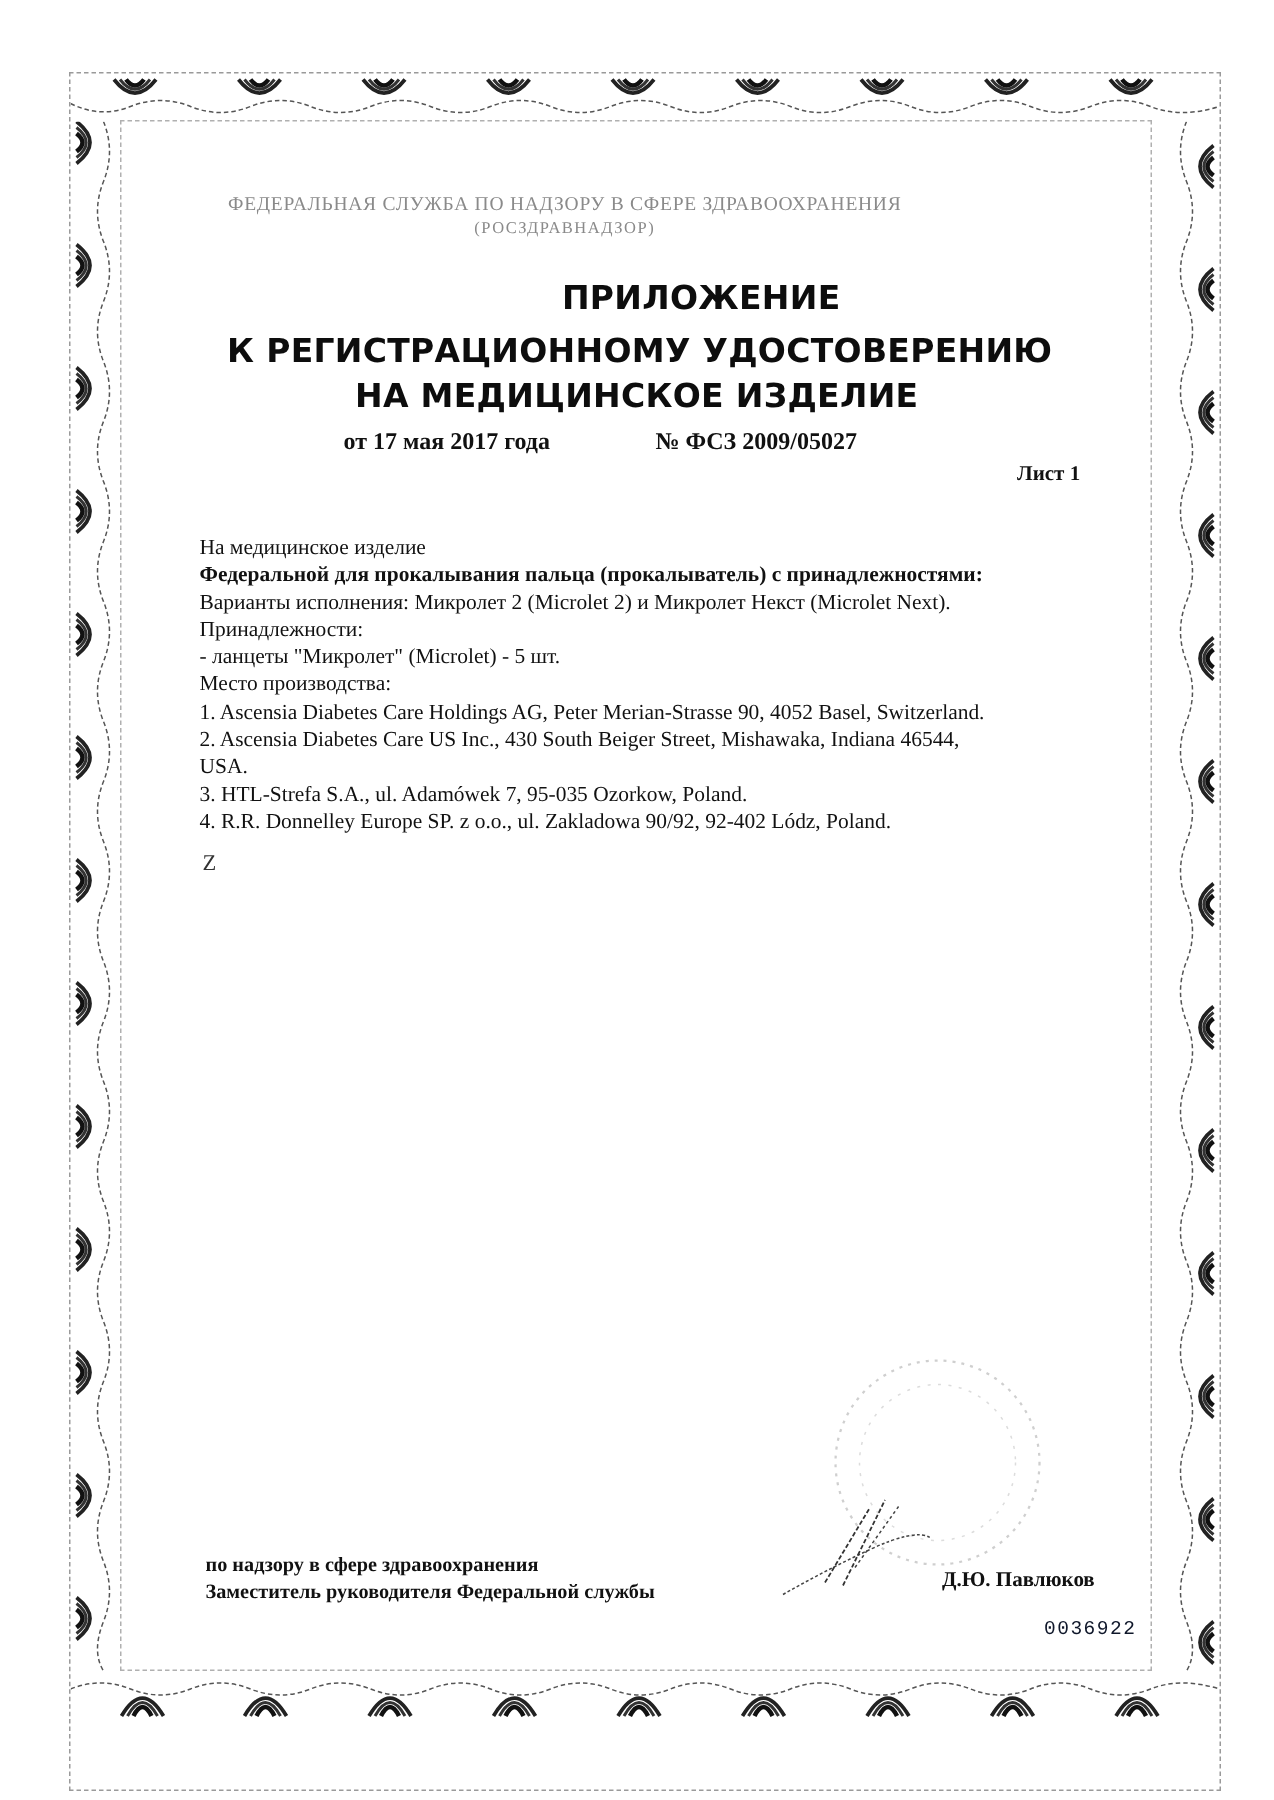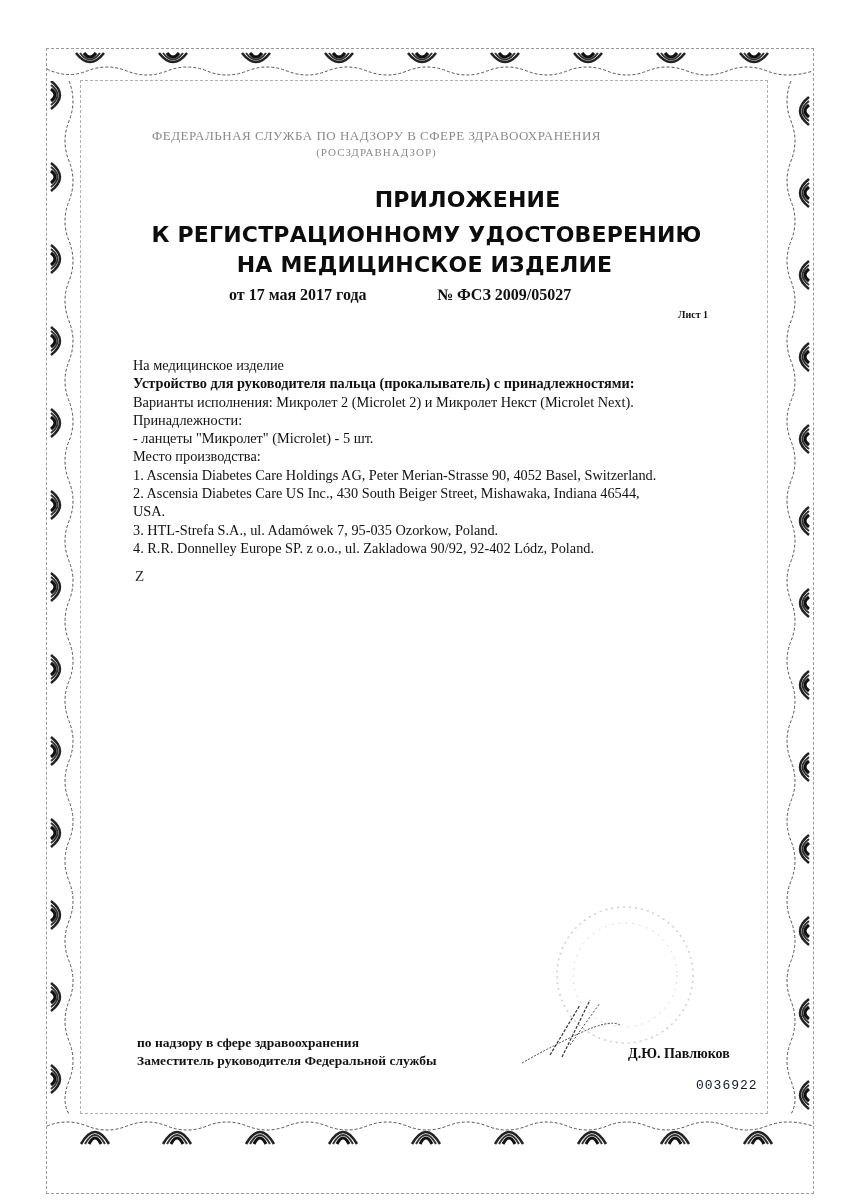--- a/index.html
+++ b/index.html
@@ -36,21 +36,21 @@
   }
   .title.t1 { top: 187px; padding-left: 43px; }
   .title.t2 { top: 222px; left: 2px; }
   .title.t3 { top: 252px; }
 
   .dateline {
     position: absolute; top: 286px; font-weight: bold; font-size: 16px;
   }
   .dateline.date { left: 229px; }
   .dateline.num { left: 437px; }
-  .sheet { position: absolute; top: 309px; left: 678px; font-weight: bold; font-size: 10px; }
+  .sheet { position: absolute; top: 309px; left: 678px; font-weight: bold; font-size: 14px; }
 
   .body-text {
     position: absolute; left: 133px; top: 356px; width: 620px;
     font-size: 14.3px; line-height: 18.3px;
   }
   .body-text .line { white-space: nowrap; }
   .body-text .bold { font-weight: bold; }
 
   .mark { position: absolute; left: 135px; top: 568px; color: #333; font-size: 15px; }
 
@@ -170,21 +170,21 @@
 <div class="title t1">ПРИЛОЖЕНИЕ</div>
 <div class="title t2">К РЕГИСТРАЦИОННОМУ УДОСТОВЕРЕНИЮ</div>
 <div class="title t3">НА МЕДИЦИНСКОЕ ИЗДЕЛИЕ</div>
 
 <div class="dateline date">от  17 мая 2017 года</div>
 <div class="dateline num">№  ФСЗ 2009/05027</div>
 <div class="sheet">Лист  1</div>
 
 <div class="body-text">
   <div class="line">На медицинское изделие</div>
-  <div class="line bold">Устройство для руководителя пальца (прокалыватель) с принадлежностями:</div>
+  <div class="line bold">Федеральной для прокалывания пальца (прокалыватель) с принадлежностями:</div>
   <div class="line">Варианты исполнения: Микролет 2 (Microlet 2) и Микролет Некст (Microlet Next).</div>
   <div class="line">Принадлежности:</div>
   <div class="line">- ланцеты "Микролет" (Microlet) - 5 шт.</div>
   <div class="line">Место производства:</div>
   <div class="line">1. Ascensia Diabetes Care Holdings AG, Peter Merian-Strasse 90, 4052 Basel, Switzerland.</div>
   <div class="line">2. Ascensia Diabetes Care US Inc., 430 South Beiger Street, Mishawaka, Indiana 46544,</div>
   <div class="line">USA.</div>
   <div class="line">3. HTL-Strefa S.A., ul. Adamówek 7, 95-035 Ozorkow, Poland.</div>
   <div class="line">4. R.R. Donnelley Europe SP. z o.o., ul. Zakladowa 90/92, 92-402 Lódz, Poland.</div>
 </div>

